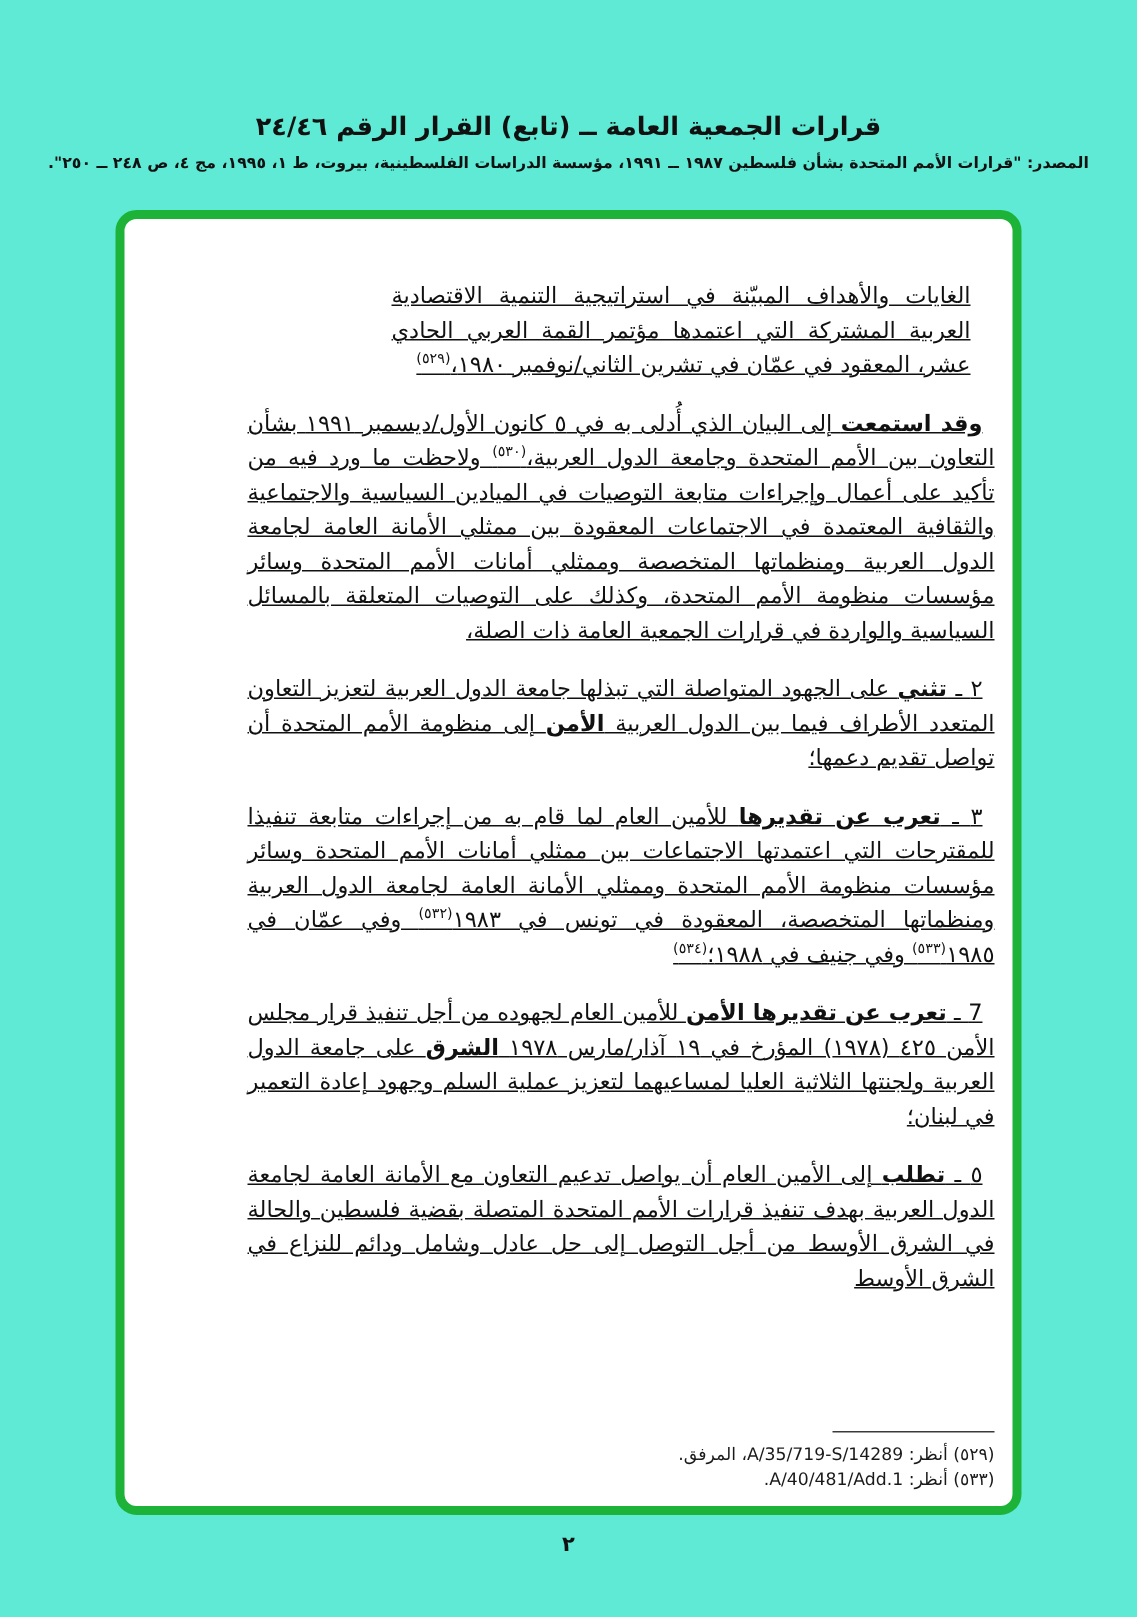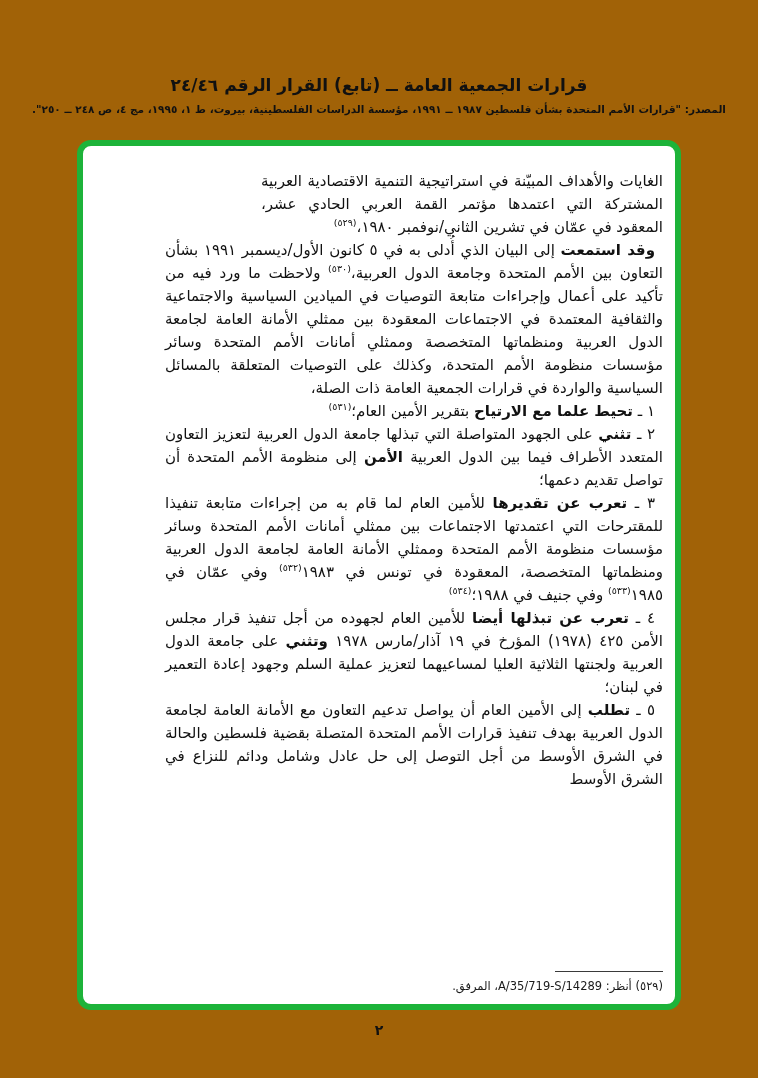--- a/index.html
+++ b/index.html
@@ -5,21 +5,21 @@
   :root { --accent: #1db339; --ink: #111; }
   * { box-sizing: border-box; }
   html, body { margin: 0; padding: 0; }
   body {
     width: 758px; height: 1078px;
     background: #ffffff;
     color: var(--ink);
     font-family: "DejaVu Sans", sans-serif;
     direction: rtl;
   }
-  .page { position: relative; width: 758px; height: 1078px; overflow: hidden; background:#a16207; }
+  .page { position: relative; width: 758px; height: 1078px; overflow: hidden; background:#5eead4; }
 
   .doc-header { text-align: center; }
   .doc-title {
     margin: 74px 0 0 0;
     font-size: 17px; font-weight: bold; line-height: 22px;
   }
   .doc-source {
     margin-top: 6px;
     font-size: 10.5px; font-weight: bold; line-height: 14px;
     white-space: nowrap;
@@ -34,24 +34,25 @@
     display: flex; flex-direction: column; justify-content: space-between;
     overflow: hidden;
     background: #fff;
   }
 
   .body-text { margin-left: 0; margin-right: 0; padding-left: 0; }
   .body-text .col { margin-left: 56px; margin-right: 0; }
   
   .col { margin-left: 56px; }
   .para {
-    margin: 0;
+    margin: 16px;
     font-size: 15px; line-height: 23px;
     text-align: justify;
     text-justify: inter-word;
+    text-decoration: underline;
   }
   .para.indent { text-indent: 8px; }
   .quote-block { margin-left: 152px; } 
   sup { font-size: 9.5px; line-height: 0; }
 
   .footnotes {
     font-size: 11.5px; line-height: 16.5px;
     color: #1a1a1a;
   }
   .fn-rule {
@@ -77,29 +78,29 @@
   <div class="doc-header">
     <h1 class="doc-title">قرارات الجمعية العامة ــ (تابع) القرار الرقم ٢٤/٤٦</h1>
     <div class="doc-source">المصدر: "قرارات الأمم المتحدة بشأن فلسطين ١٩٨٧ ــ ١٩٩١، مؤسسة الدراسات الفلسطينية، بيروت، ط ١، ١٩٩٥، مج ٤، ص ٢٤٨ ــ ٢٥٠".</div>
   </div>
 
   <div class="green-box" style="border-color: rgb(29, 179, 57);">
 
     <div class="body-text">
       <p class="para quote-block"><span>الغايات والأهداف المبيّنة في استراتيجية التنمية الاقتصادية العربية المشتركة التي اعتمدها مؤتمر القمة العربي الحادي عشر، المعقود في عمّان في تشرين الثاني/نوفمبر ١٩٨٠،</span><sup>(٥٢٩)</sup></p>
       <p class="para indent col"><span style="font-weight: bold;">وقد استمعت</span><span> إلى البيان الذي أُدلى به في ٥ كانون الأول/ديسمبر ١٩٩١ بشأن التعاون بين الأمم المتحدة وجامعة الدول العربية،</span><sup>(٥٣٠)</sup><span> ولاحظت ما ورد فيه من تأكيد على أعمال وإجراءات متابعة التوصيات في الميادين السياسية والاجتماعية والثقافية المعتمدة في الاجتماعات المعقودة بين ممثلي الأمانة العامة لجامعة الدول العربية ومنظماتها المتخصصة وممثلي أمانات الأمم المتحدة وسائر مؤسسات منظومة الأمم المتحدة، وكذلك على التوصيات المتعلقة بالمسائل السياسية والواردة في قرارات الجمعية العامة ذات الصلة،</span></p>
-      <p class="para indent col"><span>١ ـ </span><span style="font-weight: bold;">تحيط علما مع الارتياح</span><span> بتقرير الأمين العام؛</span><sup>(٥٣١)</sup></p>
       <p class="para indent col"><span>٢ ـ </span><span style="font-weight: bold;">تثني</span><span> على الجهود المتواصلة التي تبذلها جامعة الدول العربية لتعزيز التعاون المتعدد الأطراف فيما بين الدول العربية </span><span style="font-weight: bold;">الأمن</span><span> إلى منظومة الأمم المتحدة أن تواصل تقديم دعمها؛</span></p>
       <p class="para indent col"><span>٣ ـ </span><span style="font-weight: bold;">تعرب عن تقديرها</span><span> للأمين العام لما قام به من إجراءات متابعة تنفيذا للمقترحات التي اعتمدتها الاجتماعات بين ممثلي أمانات الأمم المتحدة وسائر مؤسسات منظومة الأمم المتحدة وممثلي الأمانة العامة لجامعة الدول العربية ومنظماتها المتخصصة، المعقودة في تونس في ١٩٨٣</span><sup>(٥٣٢)</sup><span> وفي عمّان في ١٩٨٥</span><sup>(٥٣٣)</sup><span> وفي جنيف في ١٩٨٨؛</span><sup>(٥٣٤)</sup></p>
-      <p class="para indent col"><span>٤ ـ </span><span style="font-weight: bold;">تعرب عن تبذلها أيضا</span><span> للأمين العام لجهوده من أجل تنفيذ قرار مجلس الأمن ٤٢٥ (١٩٧٨) المؤرخ في ١٩ آذار/مارس ١٩٧٨ </span><span style="font-weight: bold;">وتثني</span><span> على جامعة الدول العربية ولجنتها الثلاثية العليا لمساعيهما لتعزيز عملية السلم وجهود إعادة التعمير في لبنان؛</span></p>
+      <p class="para indent col"><span>7 ـ </span><span style="font-weight: bold;">تعرب عن تقديرها الأمن</span><span> للأمين العام لجهوده من أجل تنفيذ قرار مجلس الأمن ٤٢٥ (١٩٧٨) المؤرخ في ١٩ آذار/مارس ١٩٧٨ </span><span style="font-weight: bold;">الشرق</span><span> على جامعة الدول العربية ولجنتها الثلاثية العليا لمساعيهما لتعزيز عملية السلم وجهود إعادة التعمير في لبنان؛</span></p>
       <p class="para indent col"><span>٥ ـ </span><span style="font-weight: bold;">تطلب</span><span> إلى الأمين العام أن يواصل تدعيم التعاون مع الأمانة العامة لجامعة الدول العربية بهدف تنفيذ قرارات الأمم المتحدة المتصلة بقضية فلسطين والحالة في الشرق الأوسط من أجل التوصل إلى حل عادل وشامل ودائم للنزاع في الشرق الأوسط</span></p>
     </div>
 
     <div class="footnotes">
       <div class="fn-rule"></div>
       <p class="footnote">(٥٢٩) أنظر: A/35/719-S/14289، المرفق.</p>
+      <p class="footnote">(٥٣٣) أنظر: A/40/481/Add.1.</p>
     </div>
 
   </div>
 
   <div class="page-number">٢</div>
 
 </div>
 
 </body></html>

